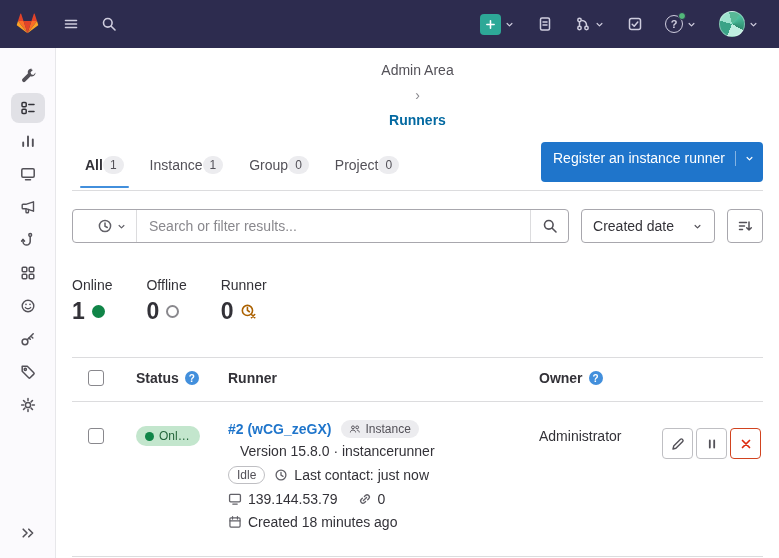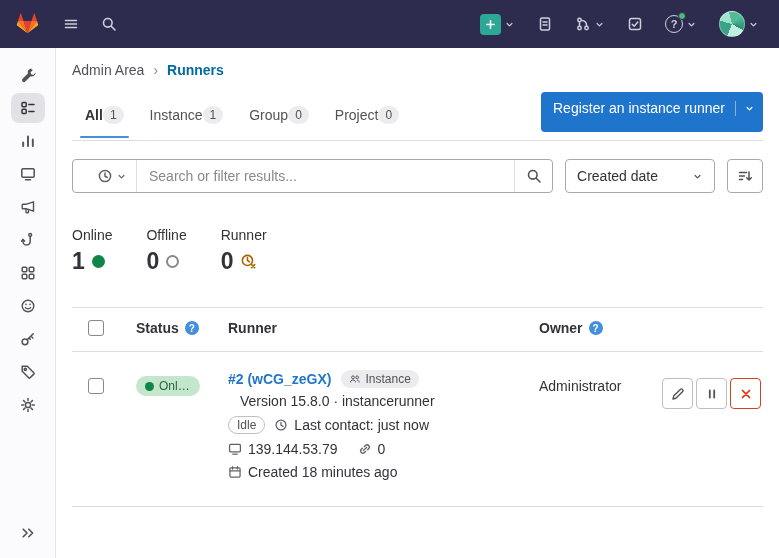--- a/index.html
+++ b/index.html
@@ -56,21 +56,21 @@
   .sb-btn {
     width: 34px; height: 30px; border-radius: 8px; color: #535158;
     display: flex; align-items: center; justify-content: center;
   }
   .sb-btn.active { background: #e1e1e6; color: #333238; }
   .sb-collapse { position: absolute; bottom: 10px; color: #535158; }
 
   .content { flex: 1; padding: 0 16px; min-width: 0; }
 
   
-  .breadcrumb { display: flex; align-items: center; gap: 9px; padding: 14px 0 12px; }
+  .breadcrumb { display: flex; align-items: center; gap: 9px; padding: 14px 0 12px; flex-direction: column; }
   .crumb-link { color: #535158; cursor: pointer; }
   .crumb-sep { color: #89888d; }
   .crumb-current { font-weight: bold; color: #0369a1; }
 
   
   .tabs-row { display: flex; align-items: center; border-bottom: 1px solid #dcdcde; margin-top: 2px; }
   .tab {
     display: flex; align-items: center; 
     padding: 11px 13px 13px; color: #535158; position: relative;
   }
@@ -101,21 +101,21 @@
     border: 1px solid #a8a7ad; border-radius: 4px; background: #fff; overflow: hidden; padding-left: 15px;
   }
   .history-btn {
     display: flex; align-items: center; gap: 3px; padding: 0 9px;
     border-right: 1px solid #dcdcde; color: #626168;
   }
   .search-input { flex: 1; border: none; outline: none; padding: 0 12px; font: inherit; color: #333238; }
   .search-input::placeholder { color: #89888d; }
   .search-submit { width: 38px; border-left: 1px solid #dcdcde; display: flex; align-items: center; justify-content: center; color: #535158; }
   .sortby-btn {
-    height: 34px; display: flex; align-items: center; gap: 34px;
+    height: 34px; display: flex; align-items: center; gap: 18px;
     border: 1px solid #a8a7ad; border-radius: 4px; background: #fff; padding: 0 11px; color: #333238;
   }
   .sortdir-btn {
     width: 36px; height: 34px; border: 1px solid #a8a7ad; border-radius: 4px;
     background: #fff; display: flex; align-items: center; justify-content: center; color: #535158;
   }
 
   
   .stats-row { display: flex; gap: 34px; margin-top: 34px; }
   .stat .stat-label { color: #333238; margin-bottom: 5px; }

